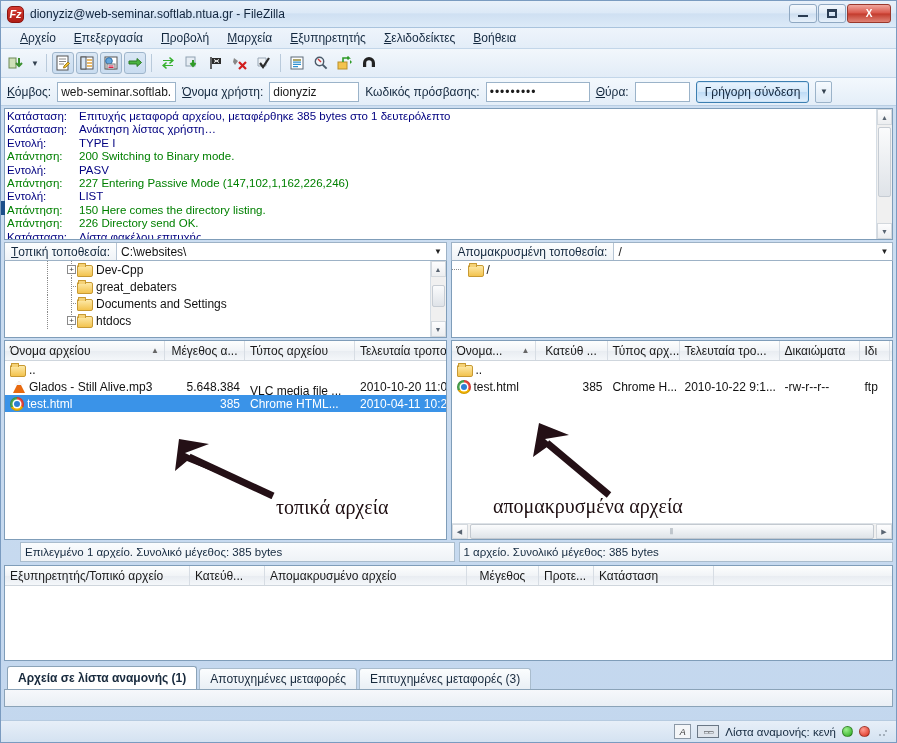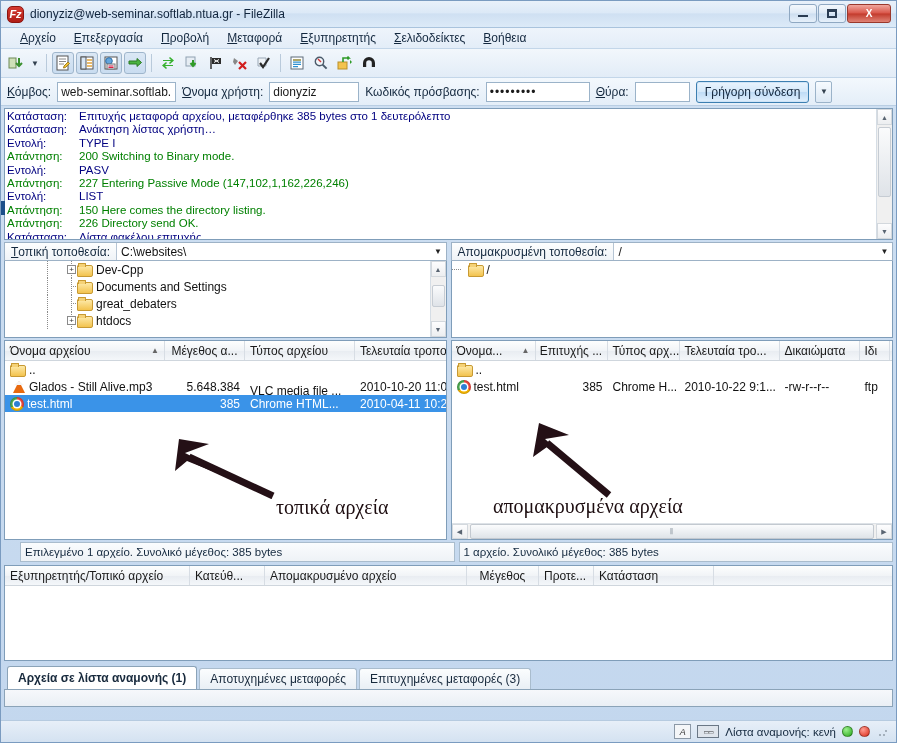--- a/index.html
+++ b/index.html
@@ -491,21 +491,21 @@
           <span class="glyph-max"></span>
         </div>
       <div class="win-btn close">X</div>
     </div>
   </div>
 
   <div class="menubar" id="menubar">
       <div class="menu-item"><span class="u">Α</span><span>ρχείο</span></div>
       <div class="menu-item"><span class="u">Ε</span><span>πεξεργασία</span></div>
       <div class="menu-item"><span class="u">Π</span><span>ροβολή</span></div>
-      <div class="menu-item"><span class="u">Μ</span><span>εταφορά</span></div>
+      <div class="menu-item"><span class="u">Μ</span><span>αρχεία</span></div>
       <div class="menu-item"><span class="u">Ε</span><span>ξυπηρετητής</span></div>
       <div class="menu-item"><span class="u">Σ</span><span>ελιδοδείκτες</span></div>
       <div class="menu-item"><span class="u">Β</span><span>οήθεια</span></div>
     </div>
 
   <div class="toolbar">
     <div class="tb-btn">
       <svg width="16" height="16" viewBox="0 0 16 16">
           <rect x="1" y="3" width="7" height="10" fill="#cfe0b8" stroke="#6f8a56"></rect>
           <path d="M11 3v7M8 8l3 3 3-3" stroke="#3a8f2e" stroke-width="2" fill="none"></path>
@@ -690,30 +690,30 @@
               <div class="folder-ico"></div>
               <span>Dev-Cpp</span>
             </div>
             <div class="treerow">
               <div class="tindent">
                 <div class="dotline"></div>
                 <div class="dotline2"></div>
                 <div class="dashlead"></div>
               </div>
               <div class="folder-ico"></div>
-              <span>Documents and Settings</span>
+              <span>great_debaters</span>
             </div>
             <div class="treerow">
               <div class="tindent">
                 <div class="dotline"></div>
                 <div class="dotline2"></div>
                 <div class="dashlead"></div>
               </div>
               <div class="folder-ico"></div>
-              <span>great_debaters</span>
+              <span>Documents and Settings</span>
             </div>
             <div class="treerow">
               <div class="tindent">
                 <div class="dotline"></div>
                 <div class="dotline2"></div>
                 <div class="plusbox">+</div>
               </div>
               <div class="folder-ico"></div>
               <span>htdocs</span>
             </div>
@@ -811,21 +811,21 @@
           </div>
         </div>
     </div>
     <div class="listpane">
       <div class="hdr" id="remote-hdr">
           <div class="hcell" style="width: 84px; flex: 0 0 auto;">
             <span>Όνομα...</span>
             <span class="sortmark">▲</span>
           </div>
           <div class="hcell num" style="width: 72px; flex: 0 0 auto;">
-            <span>Επιτυχής ...</span>
+            <span>Κατεύθ ...</span>
           </div>
           <div class="hcell" style="width: 72px; flex: 0 0 auto;">
             <span>Τύπος αρχ...</span>
           </div>
           <div class="hcell" style="width: 100px; flex: 0 0 auto;">
             <span>Τελευταία τρο...</span>
           </div>
           <div class="hcell" style="width: 80px; flex: 0 0 auto;">
             <span>Δικαιώματα</span>
           </div>

